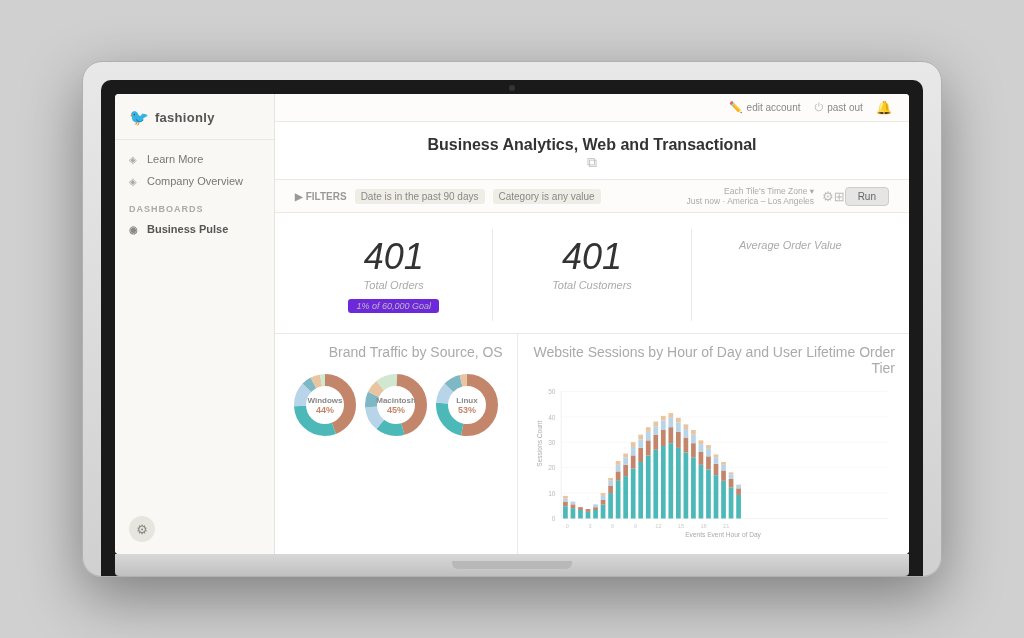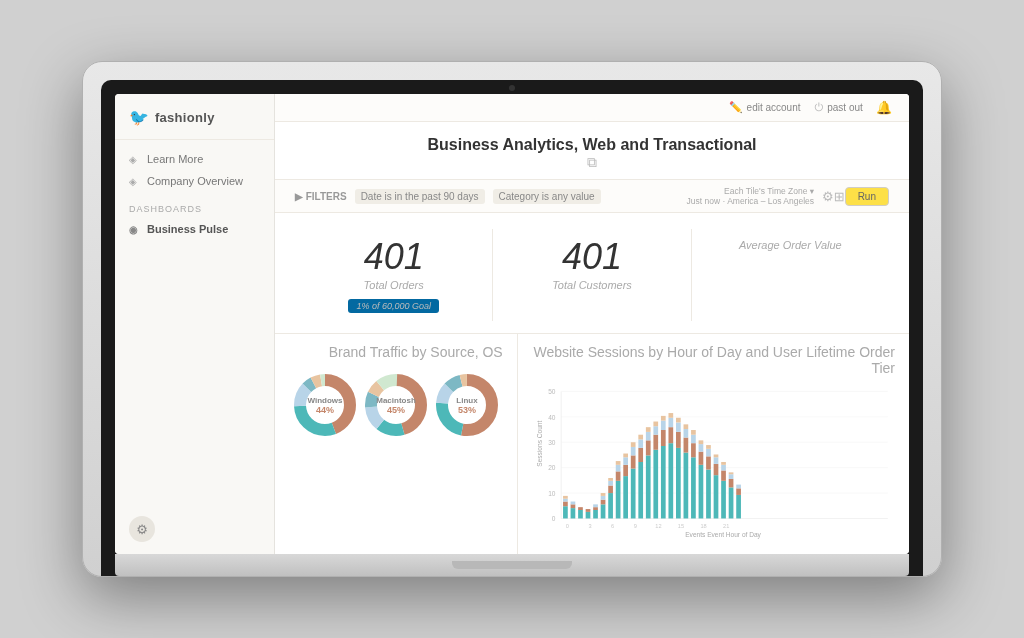--- a/index.html
+++ b/index.html
@@ -100,21 +100,21 @@
 
     .sidebar-nav-icon {
       width: 11px; height: 11px;
       color: #aaa;
       font-size: 10px;
     }
 
     .sidebar-section-label {
       padding: 12px 14px 4px 14px;
       font-size: 9px;
-      font-weight: 400;
+      font-weight: 700;
       color: #aaa;
       letter-spacing: 1px;
       text-transform: uppercase;
     }
 
     .sidebar-nav-item.active {
       color: #555;
       font-weight: 600;
     }
 
@@ -220,21 +220,21 @@
       margin-right: 8px;
     }
 
     .filters-right {
       display: flex; align-items: center; 
     }
 
     .settings-icon { font-size: 13px; color: #bbb; cursor: pointer; }
 
     .run-btn {
-      background: #fde047;
+      background: #e5e5e5;
       border: 1px solid #d0cdc6;
       border-radius: 4px;
       padding: 3px 12px;
       font-size: 10px;
       color: #666;
       cursor: pointer;
     }
 
     
     .kpi-row {
@@ -264,21 +264,21 @@
     .kpi-label {
       font-size: 11px;
       color: #aaa;
       margin-top: 2px;
     }
 
     .kpi-sub {
       margin-top: 8px;
       font-size: 9px;
       color: #bbb;
-      background: #0369a1;
+      background: #6d28d9;
       display: inline-block;
       padding: 2px 8px;
       border-radius: 3px;
     }
 
     
     .charts-row {
       display: flex;
       flex: 1;
       overflow: hidden;

